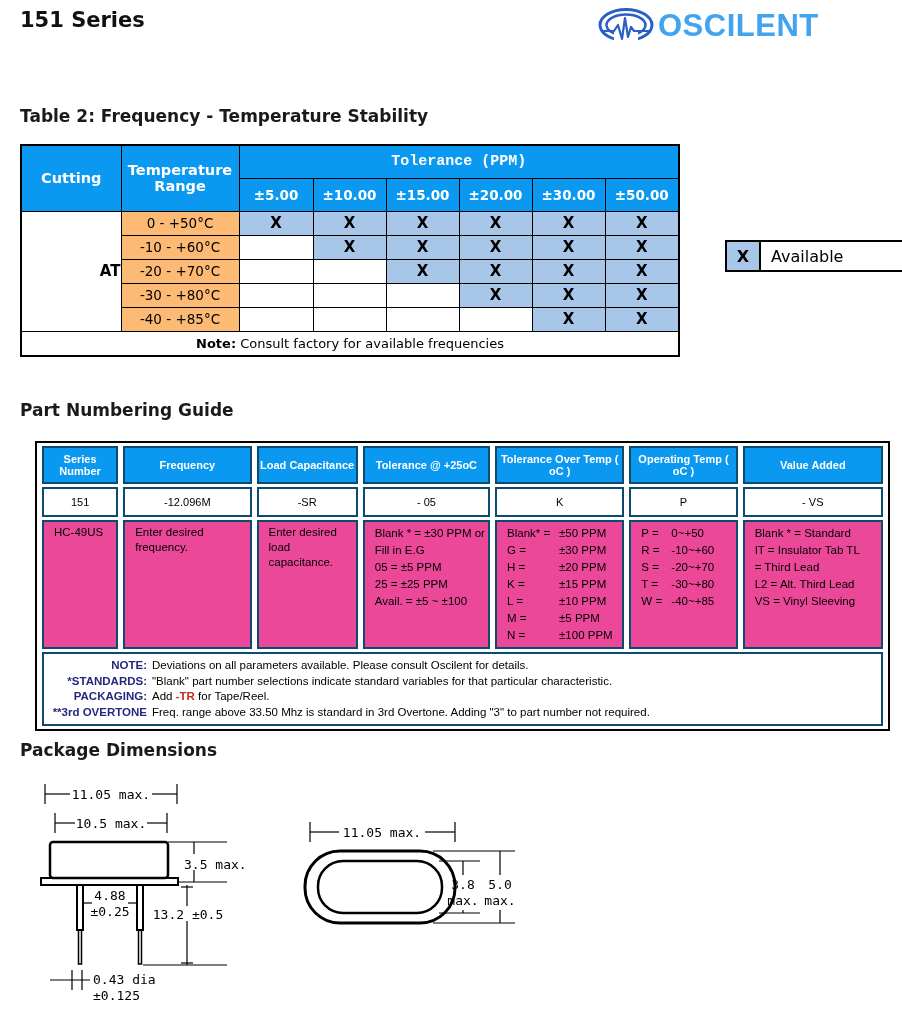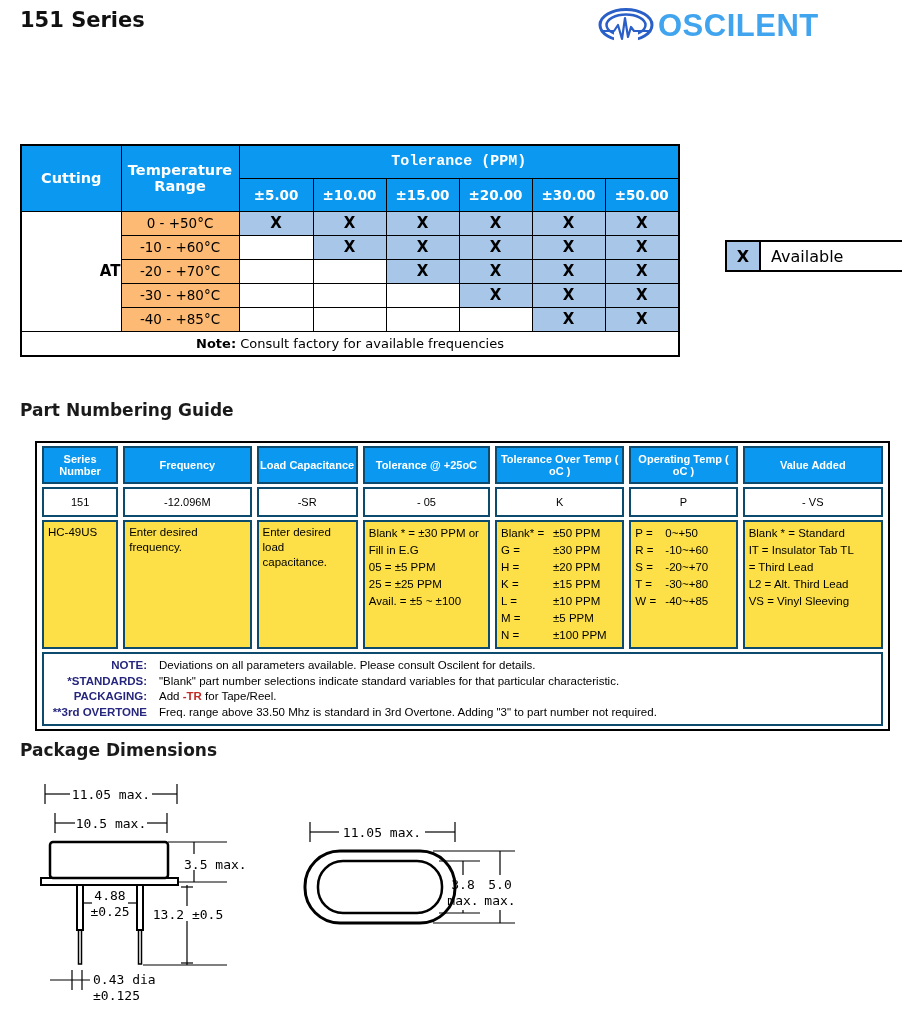--- a/index.html
+++ b/index.html
@@ -41,29 +41,29 @@
 
   
   .part{position:absolute;left:35px;top:441px;width:855px;border-collapse:separate;
         border-spacing:5px 3px;border:2px solid #000;table-layout:fixed;
         font-family:"Liberation Sans",sans-serif;}
   .part th,.part td{border:2px solid #0c4a6e;}
   .part th{background:#0A98F0;color:#fff;font-size:11px;font-weight:bold;text-align:center;
            padding:2px 1px;height:30px;}
   .part td.ex{font-size:11px;text-align:center;height:24px;background:#fff;}
   .part tr.detail td{vertical-align:top;font-size:11.5px;line-height:15px;
-                     padding:3px 4px;height:116px;background:#fde047;}
+                     padding:3px 10px;height:116px;background:#ec4899;}
   .part .lines div{line-height:17px;white-space:nowrap;}
   .part .kv{display:flex;line-height:17px;white-space:nowrap;}
   .part .kv .k{flex:none;width:52px;}
   .part .kv .k2{flex:none;width:30px;}
   .part td.notes{padding:4px 6px;font-size:11.5px;line-height:15.5px;background:#fff;height:58px;}
   .nline{display:flex;}
   .nlabel{flex:none;width:97px;text-align:right;font-weight:bold;color:#26267E;white-space:nowrap;}
-  .ntext{margin-left:12px;white-space:nowrap;}
+  .ntext{margin-left:5px;white-space:nowrap;}
   .red{color:#C22A25;font-weight:bold;}
 
   
   .draw{position:absolute;}
   .draw line,.draw rect.o{stroke:#000;fill:none;}
   .dt{font-family:"DejaVu Sans Mono",monospace;font-size:13px;fill:#000;}
 </style>
 </head>
 <body>
 
@@ -73,20 +73,21 @@
   <svg class="logo" width="250" height="44" viewBox="0 0 250 44">
     <g>
       <ellipse cx="30" cy="20" rx="26" ry="15.5" fill="none" stroke="#2A5FC8" stroke-width="3"></ellipse>
       <ellipse cx="30" cy="20" rx="19.5" ry="10.5" fill="none" stroke="#2A5FC8" stroke-width="2.5"></ellipse>
       <rect x="18" y="16" width="24" height="24" fill="#fff"></rect>
       <polyline points="7,26 18,26 22,20 26,34 29,13 32,32 35,22 38,26 53,26" fill="none" stroke="#2A5FC8" stroke-width="2.2" stroke-linejoin="round"></polyline>
     </g>
     <text x="62" y="31" style="font:bold 31px 'Liberation Sans',sans-serif;fill:#41A4EE;letter-spacing:0.5px">OSCILENT</text>
   </svg>
 
+  <div class="h2 h2-stab">Table 2: Frequency - Temperature Stability</div>
 
   <table class="stab">
     <colgroup>
       <col style="width:100px">
         <col style="width:118px">
       <col style="width:74px">
         <col style="width:73px">
         <col style="width:73px">
       <col style="width:73px">
         <col style="width:73px">

